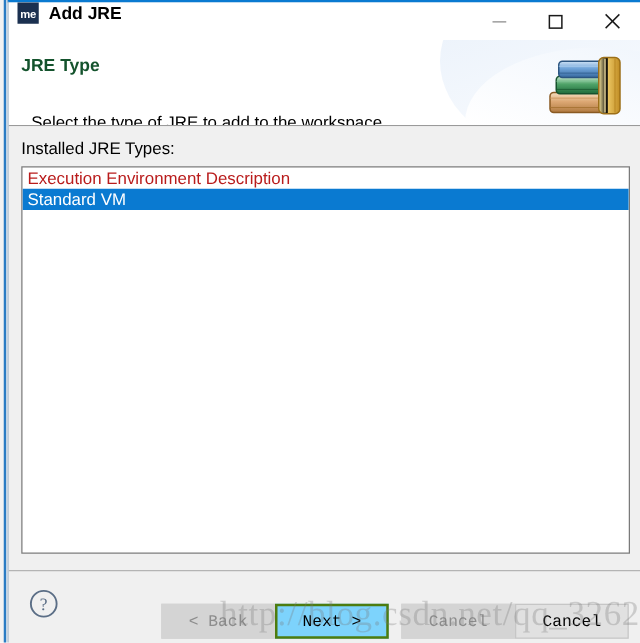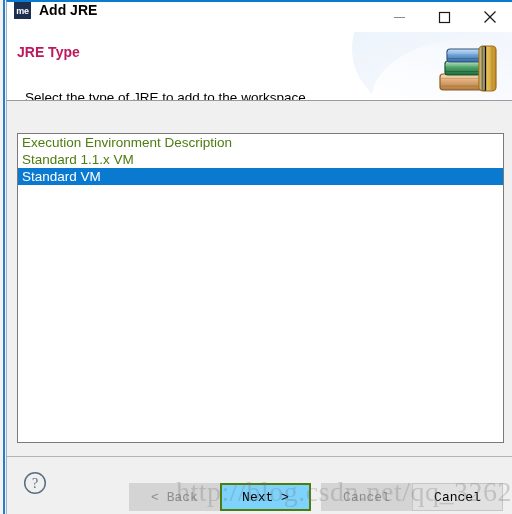--- a/index.html
+++ b/index.html
@@ -119,21 +119,21 @@
     height: 120px;
     border-radius: 50%;
     background: linear-gradient(200deg, #eef4fc 0%, #ffffff 70%);
   }
   .header-title {
     position: absolute;
     left: 10px;
     top: 12px;
     font-size: 14px;
     font-weight: bold;
-    color: #be185d;
+    color: #14532d;
   }
   .header-desc {
     position: absolute;
     left: 18px;
     top: 38px;
     font-size: 13.5px;
     color: #000000;
     margin-top: 20px;
   }
   .books-icon {
@@ -164,21 +164,21 @@
     background: #ffffff;
     border: 1px solid #7a7a7a;
     box-sizing: border-box;
     overflow: hidden;
   }
   .list-item {
     height: 17px;
     line-height: 17px;
     padding-left: 4px;
     font-size: 13.5px;
-    color: #4d7c0f;
+    color: #b91c1c;
     white-space: nowrap;
     cursor: default;
   }
   .list-item.selected {
     background: #0a7ad1;
     color: #ffffff;
   }
 
   
   #footer {
@@ -324,24 +324,24 @@
         <line x1="15" y1="22.5" x2="50" y2="22.5" stroke="#2e5d8c" stroke-width="0.8" opacity="0.8"></line>
 
         <rect x="47" y="10" width="17" height="45" rx="4" fill="url(#gGold)" stroke="#9c6f18" stroke-width="1.2"></rect>
         <line x1="52" y1="11" x2="52" y2="54" stroke="#f6e3a4" stroke-width="1.1" opacity="0.9"></line>
         <line x1="60" y1="11" x2="60" y2="54" stroke="#b4821f" stroke-width="0.9" opacity="0.8"></line>
       </svg>
     </div>
   </div>
 
   <div id="body">
+    <div class="list-label">Installed JRE Types:</div>
 
     <div class="listbox">
       <div class="list-item">Execution Environment Description</div>
-      <div class="list-item">Standard 1.1.x VM</div>
       <div class="list-item selected">Standard VM</div>
     </div>
   </div>
 
   <div id="footer">
     <div class="help-icon">
       <svg width="24" height="24" viewBox="0 0 24 24" aria-hidden="true">
         <circle cx="12" cy="12" r="10.3" fill="none" stroke="#5b6e86" stroke-width="1.5"></circle>
         <text x="12" y="17" text-anchor="middle" font-family="Liberation Serif, serif" font-size="14" fill="#5b6e86">?</text>
       </svg>

